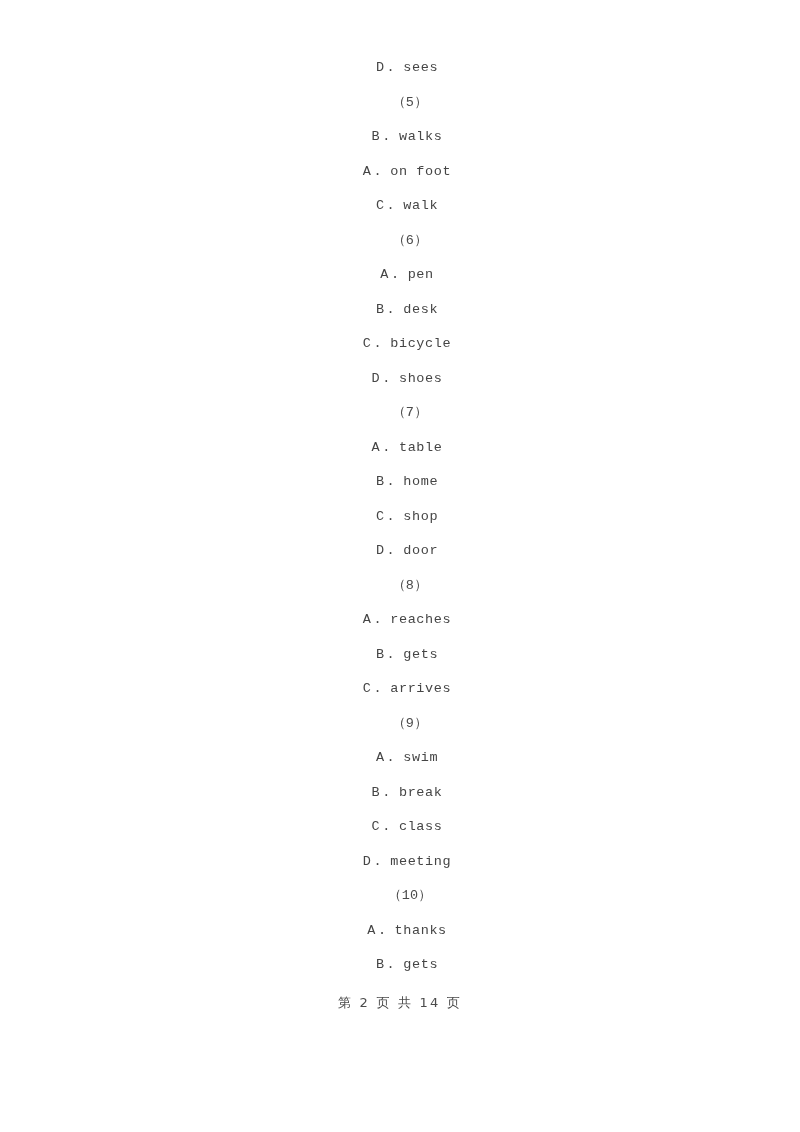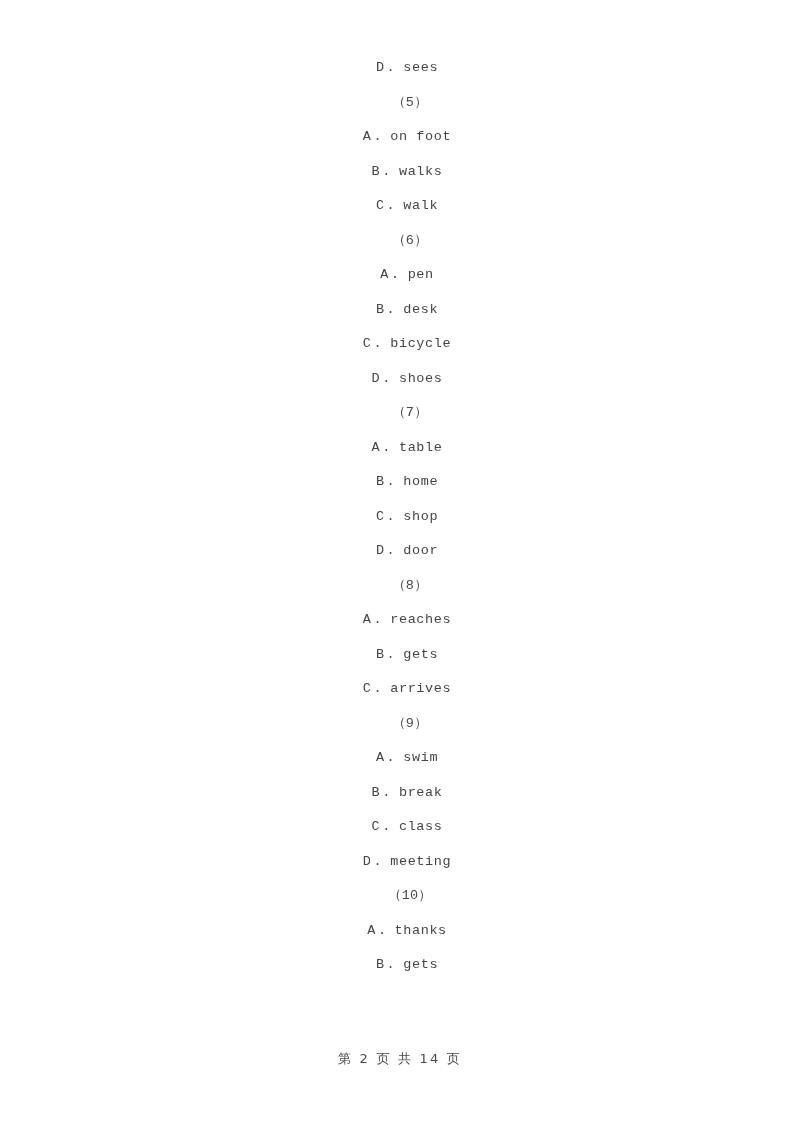--- a/index.html
+++ b/index.html
@@ -66,21 +66,21 @@
   }
   .opt-text {
     display: inline-block;
     padding-left: 6px;
   }
 
   
   #footer {
     position: absolute;
     left: 0;
-    top: 1050px;
+    top: 994px;
     width: 800px;
     text-align: center;
   }
   #footer .footer-text {
     display: inline-block;
     font-family: "DejaVu Sans", "Liberation Sans", sans-serif;
     font-size: 13px;
     line-height: 18px;
     letter-spacing: 2.2px;
     color: #4b4b4b;
@@ -88,22 +88,22 @@
   }
 </style>
 </head>
 <body>
 
 <div id="page">
 
   <div id="content">
       <div class="line option"><span class="opt-letter">D</span><span class="opt-sep">.</span><span class="opt-text">sees</span></div>
       <div class="line qnum">（5）</div>
+      <div class="line option"><span class="opt-letter">B</span><span class="opt-sep">.</span><span class="opt-text">walks</span></div>
       <div class="line option"><span class="opt-letter">A</span><span class="opt-sep">.</span><span class="opt-text">on foot</span></div>
-      <div class="line option"><span class="opt-letter">B</span><span class="opt-sep">.</span><span class="opt-text">walks</span></div>
       <div class="line option"><span class="opt-letter">C</span><span class="opt-sep">.</span><span class="opt-text">walk</span></div>
       <div class="line qnum">（6）</div>
       <div class="line option"><span class="opt-letter">A</span><span class="opt-sep">.</span><span class="opt-text">pen</span></div>
       <div class="line option"><span class="opt-letter">B</span><span class="opt-sep">.</span><span class="opt-text">desk</span></div>
       <div class="line option"><span class="opt-letter">C</span><span class="opt-sep">.</span><span class="opt-text">bicycle</span></div>
       <div class="line option"><span class="opt-letter">D</span><span class="opt-sep">.</span><span class="opt-text">shoes</span></div>
       <div class="line qnum">（7）</div>
       <div class="line option"><span class="opt-letter">A</span><span class="opt-sep">.</span><span class="opt-text">table</span></div>
       <div class="line option"><span class="opt-letter">B</span><span class="opt-sep">.</span><span class="opt-text">home</span></div>
       <div class="line option"><span class="opt-letter">C</span><span class="opt-sep">.</span><span class="opt-text">shop</span></div>

